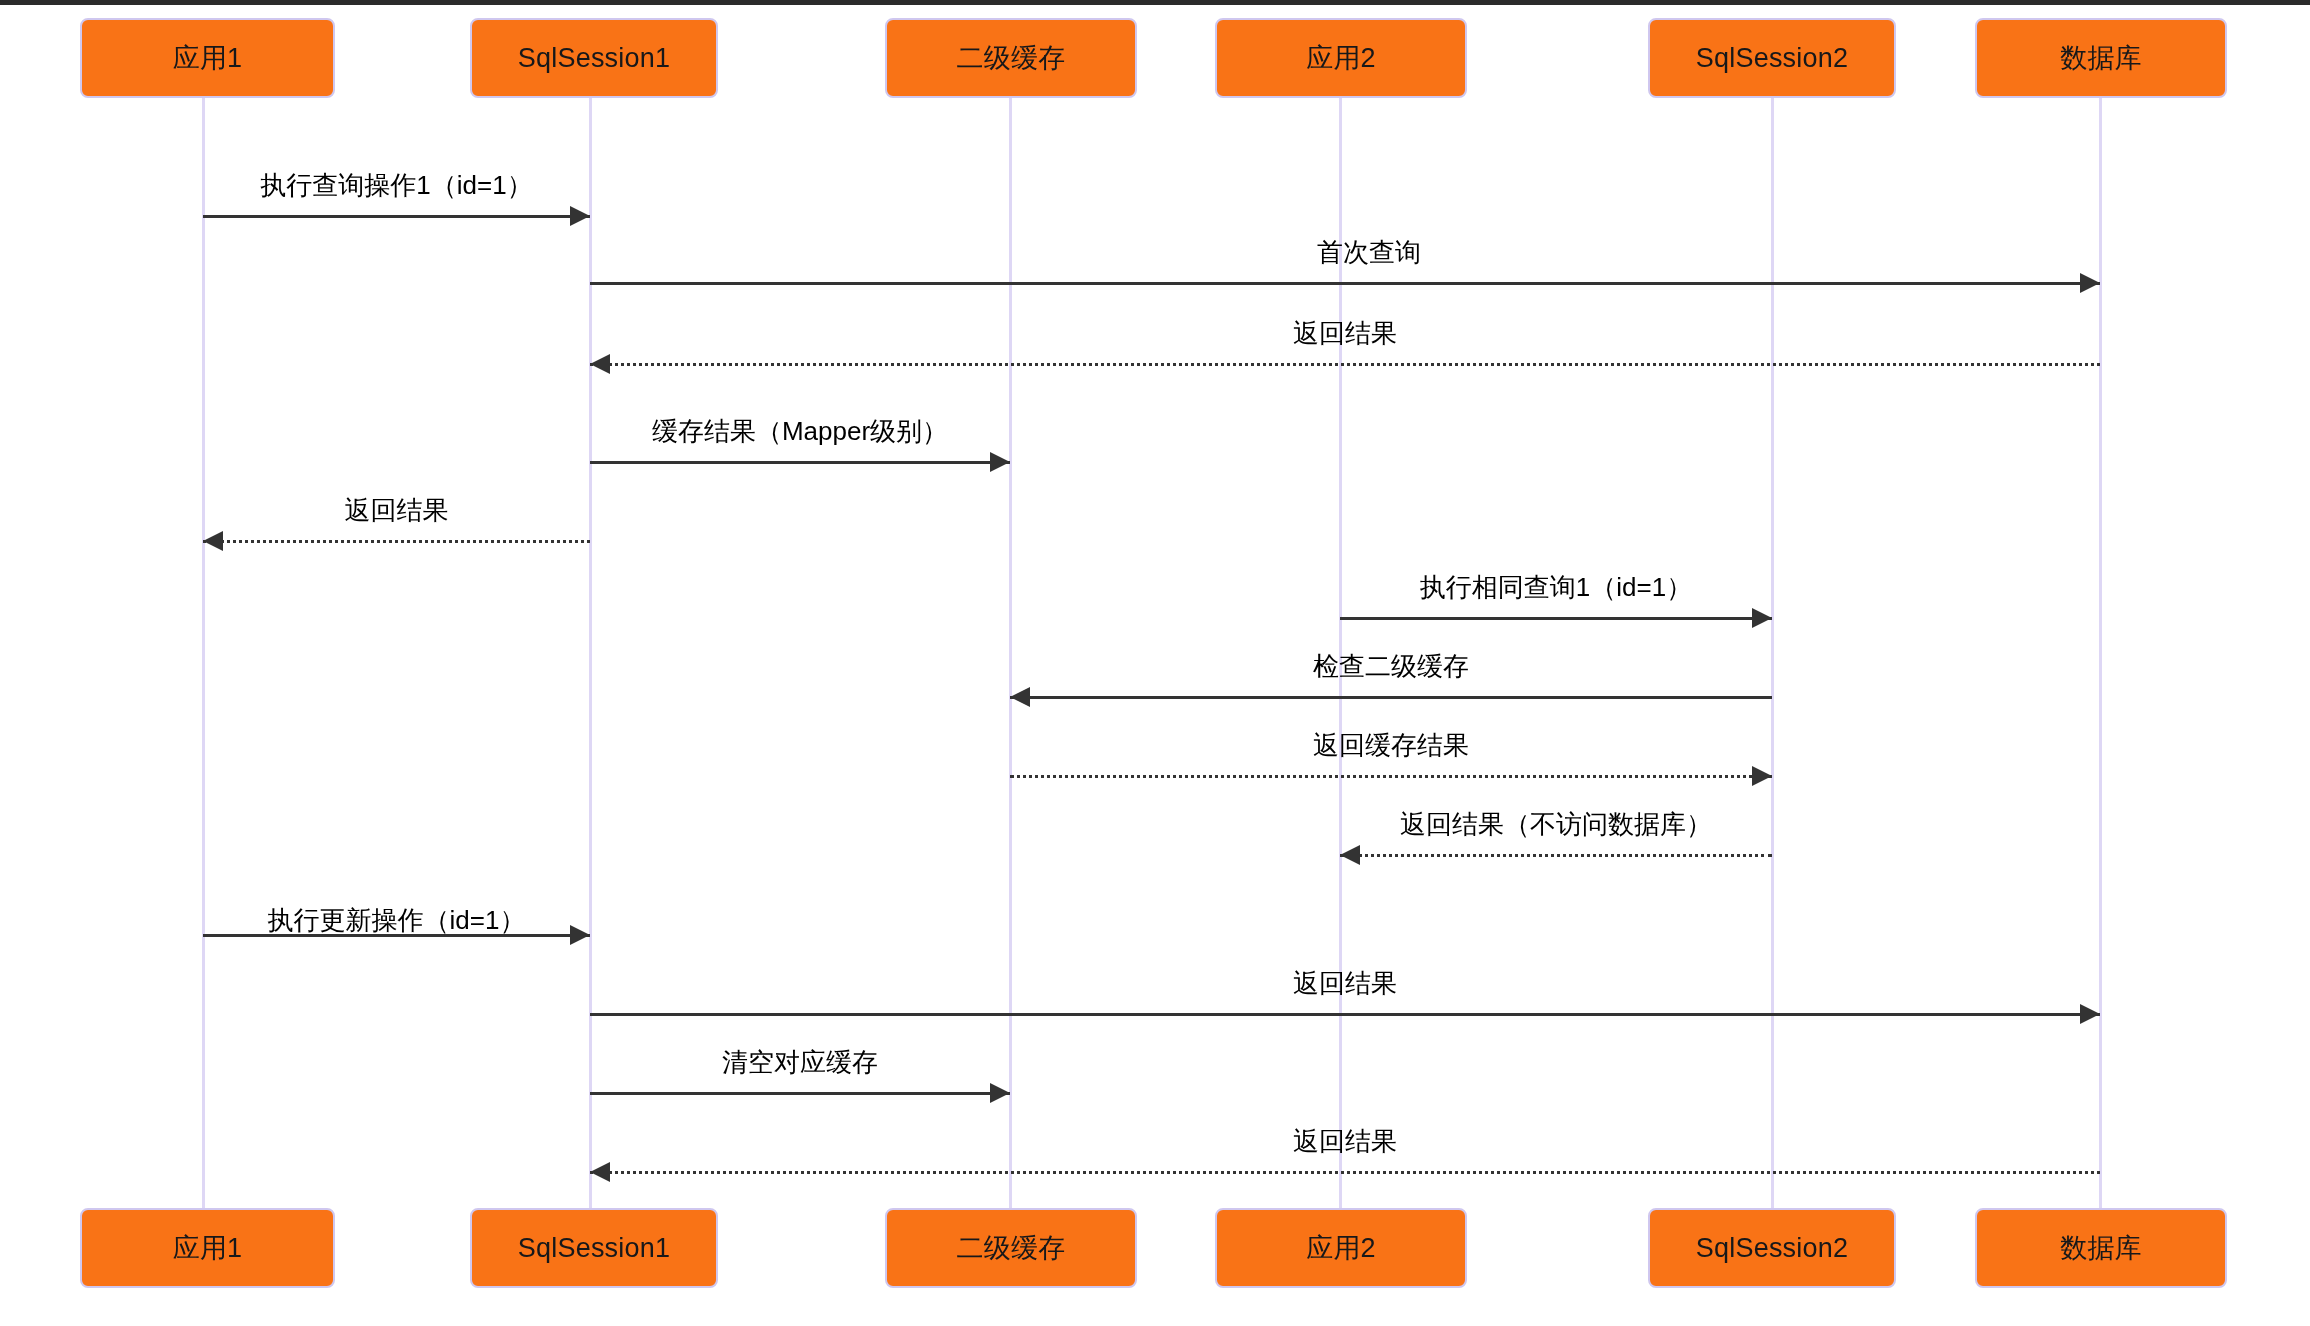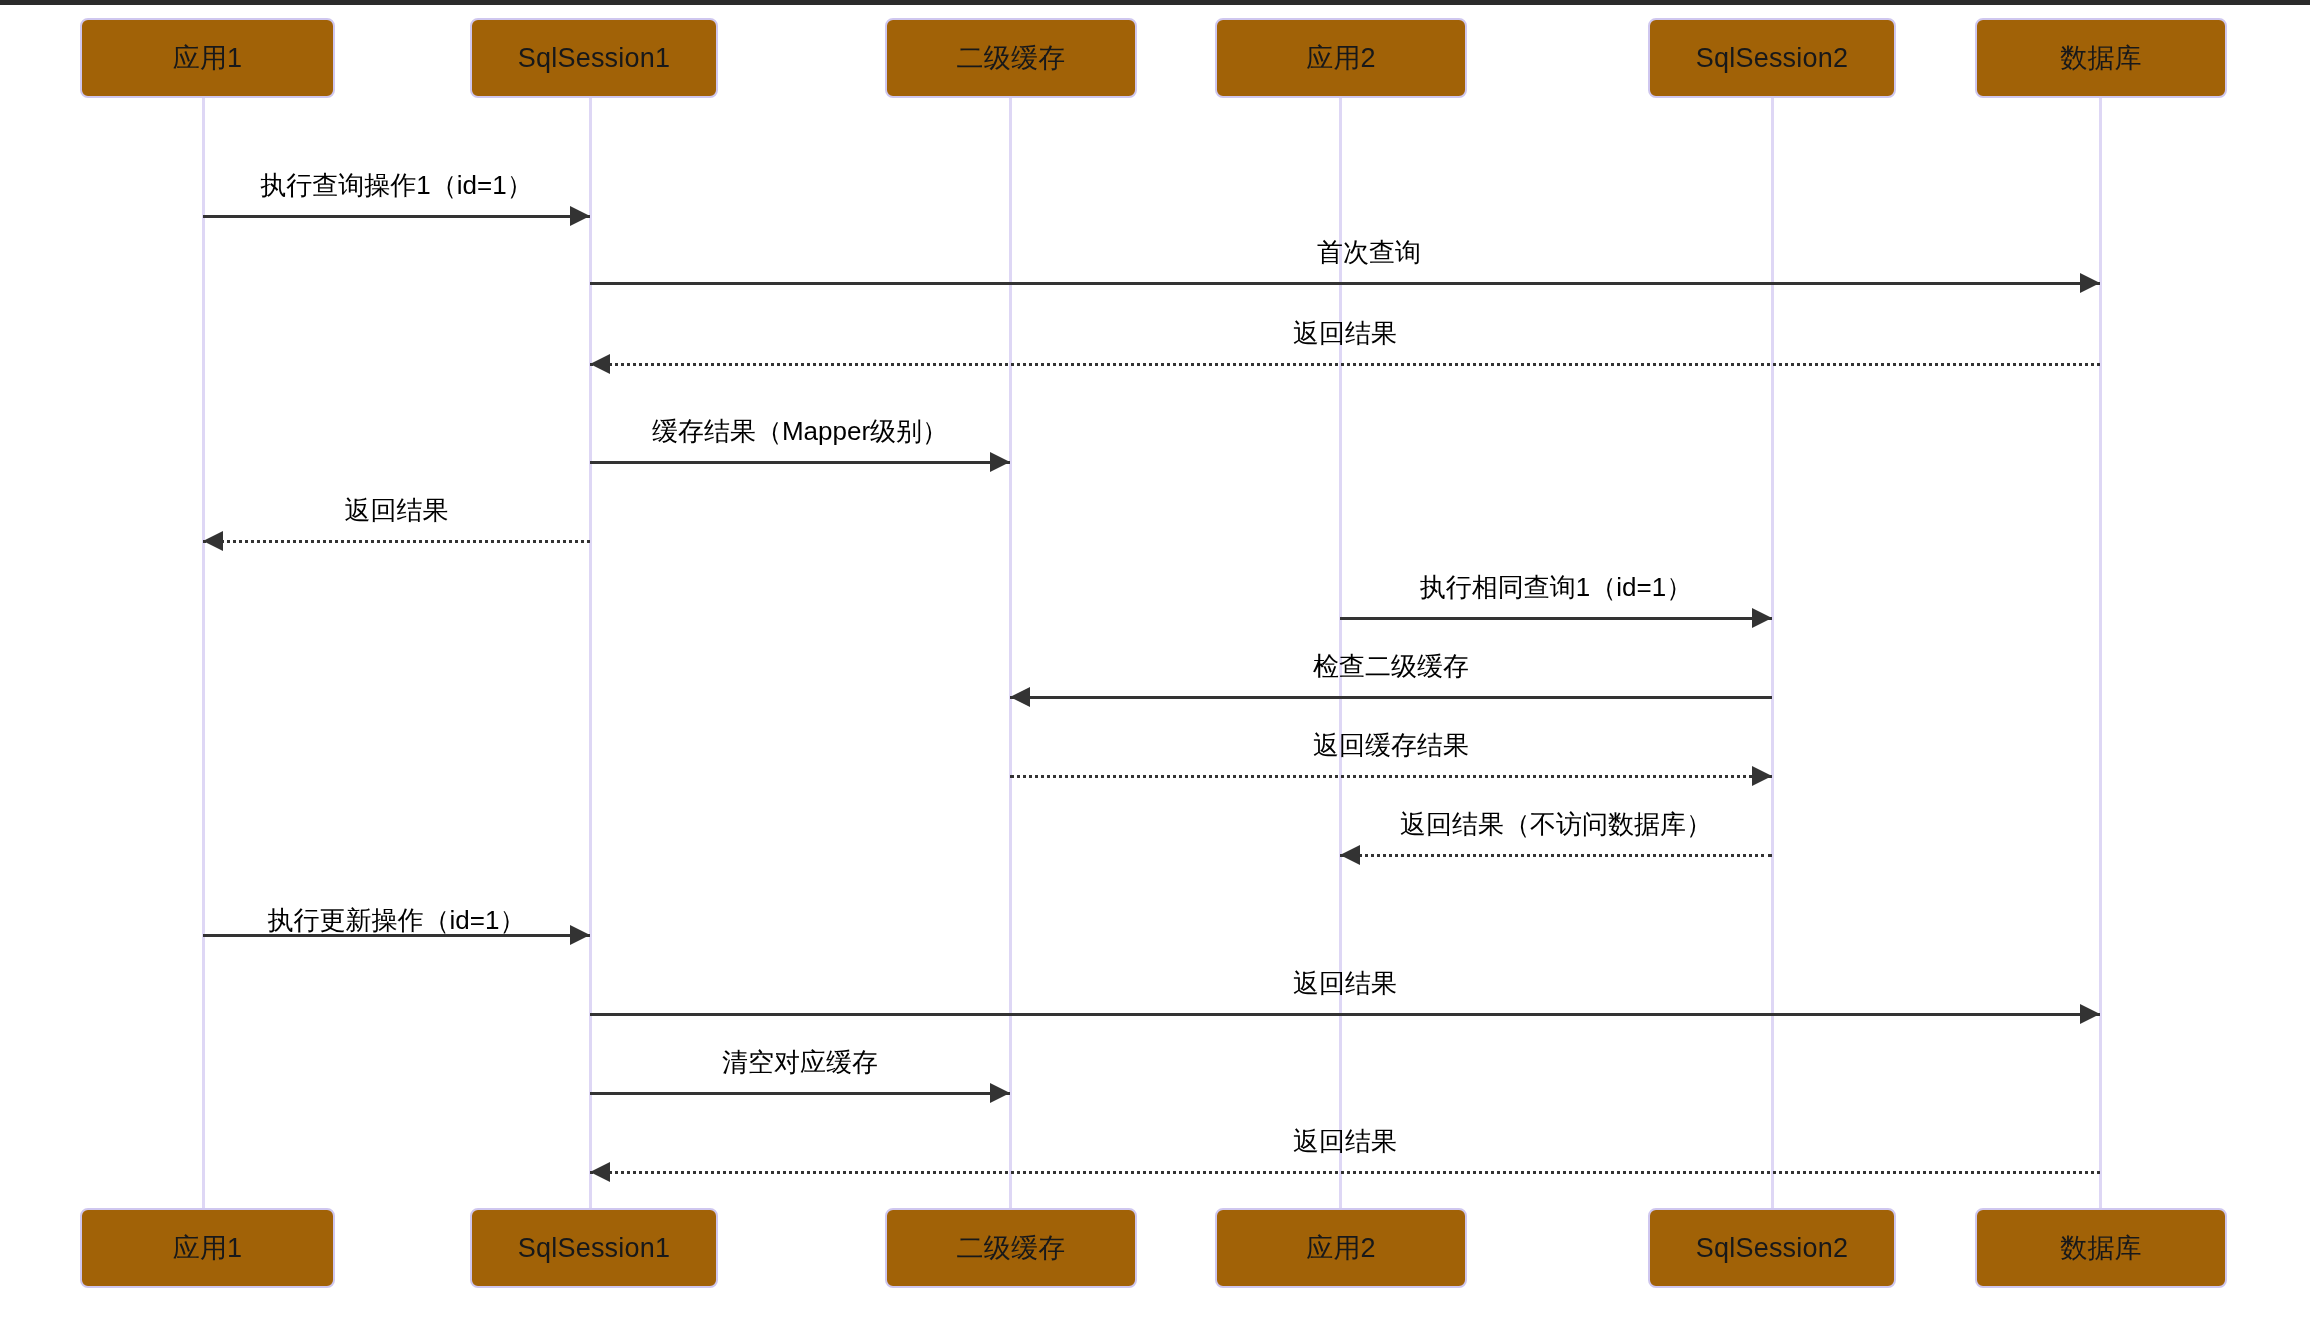--- a/index.html
+++ b/index.html
@@ -25,21 +25,21 @@
     background: #2b2b2b;
   }
   .lifeline {
     position: absolute;
     width: 3px;
     background: #ded7f5;
   }
   .actor-box {
     position: absolute;
     box-sizing: border-box;
-    background: #a16207;
+    background: #f97316;
     border: 2px solid #cfc7ef;
     border-radius: 8px;
     display: flex;
     align-items: center;
     justify-content: center;
     color: #17181a;
     font-size: 27px;
     letter-spacing: 0.2px;
   }
   .msg {

